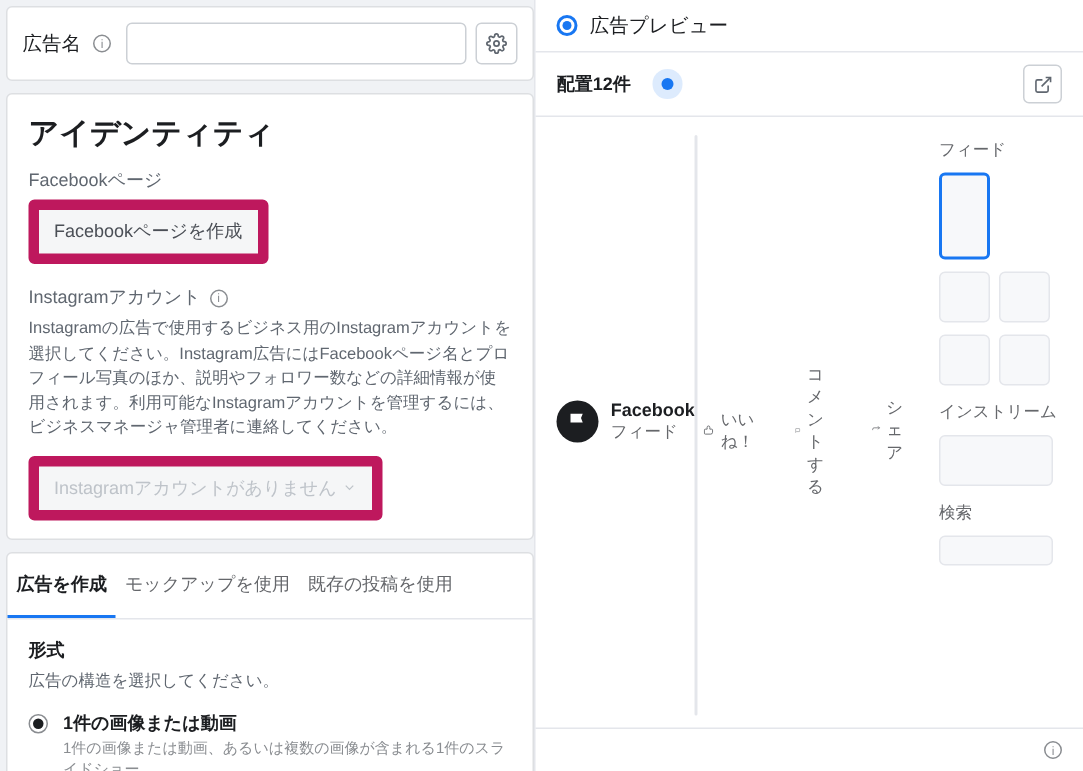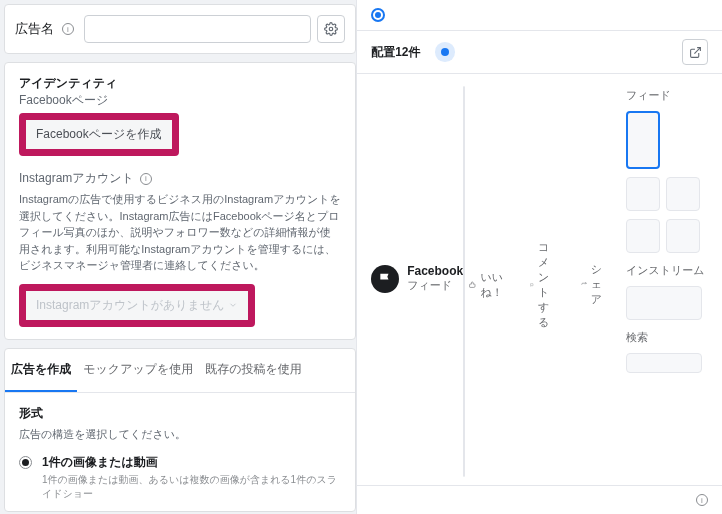--- a/index.html
+++ b/index.html
@@ -69,22 +69,23 @@
     border: 1px solid #ccd0d5;
     border-radius: 4px;
     background: #fff;
     display: flex;
     align-items: center;
     justify-content: center;
     cursor: pointer;
     color: #606770;
   }
   .section-title {
-    font-size: 12px;
+    font-size: 20px;
     font-weight: 700;
+    margin-bottom: 10px;
     color: #1c1e21;
   }
   .sub-label {
     font-size: 12px;
     font-weight: 400;
     color: #606770;
     margin-bottom: 4px;
     display: flex;
     align-items: center;
     gap: 4px;
@@ -370,20 +371,21 @@
       </div>
     </div>
 
   </div>
 
 </div>
 
 <div class="right-col">
   <div class="preview-header">
     <div class="radio-blue"></div>
+    <div class="preview-title">広告プレビュー</div>
   </div>
 
   <div class="placement-bar">
     <span class="placement-label">配置12件</span>
     <span class="blue-dot"></span>
     <div class="ext-btn">
       <svg width="13" height="13" viewBox="0 0 24 24" fill="none" stroke="currentColor" stroke-width="2">
           <path d="M18 13v6a2 2 0 0 1-2 2H5a2 2 0 0 1-2-2V8a2 2 0 0 1 2-2h6"></path>
           <polyline points="15 3 21 3 21 9"></polyline>
           <line x1="10" y1="14" x2="21" y2="3"></line>

